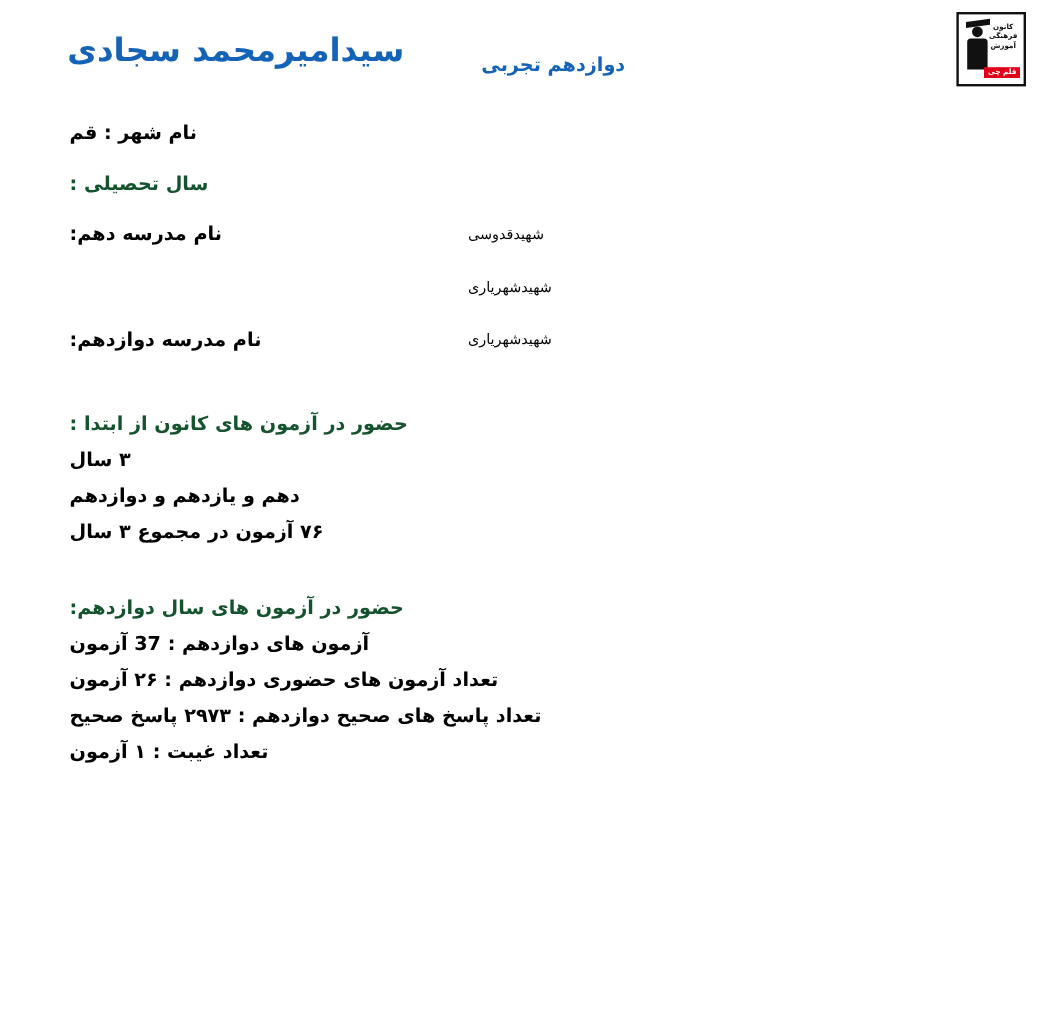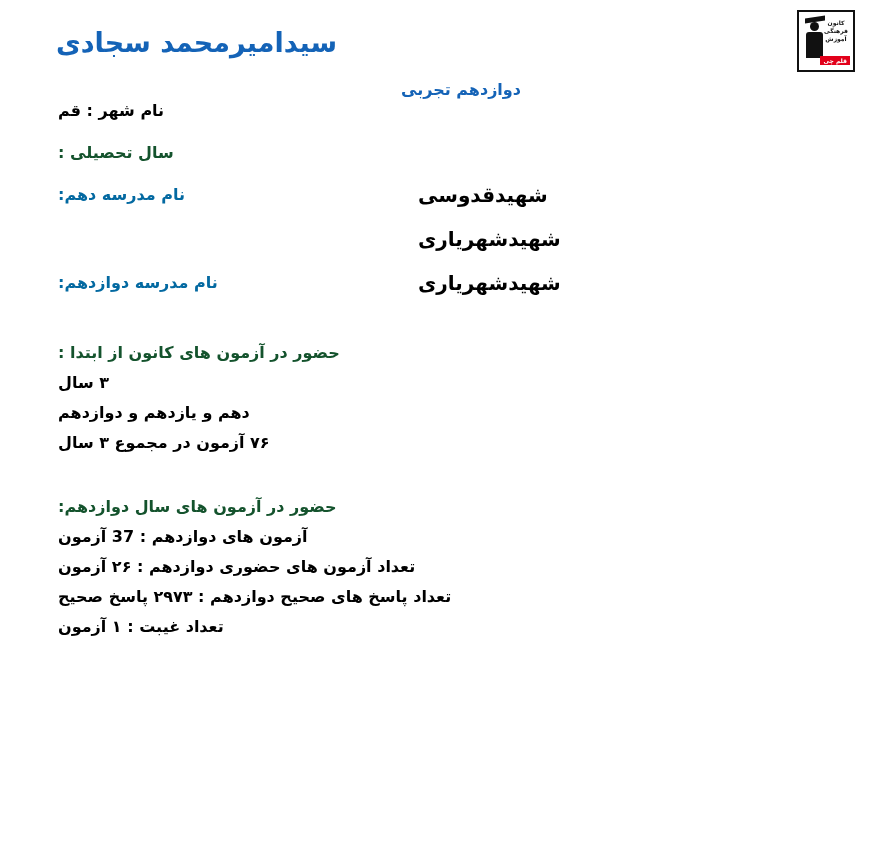--- a/index.html
+++ b/index.html
@@ -108,21 +108,20 @@
     white-space: nowrap;
   }
   .student-grade {
     position: absolute;
     right: 356px;
     top: 20px;
     font-size: 16px;
     font-weight: bold;
     color: #1463b7;
     white-space: nowrap;
-    margin-top: 36px;
   }
 
   
   .content {
     position: absolute;
     top: 96px;
     right: 0;
     left: 0;
     padding-left: 10px;
   }
@@ -141,34 +140,33 @@
   .pair {
     position: relative;
     height: 44px;
   }
   .pair .label {
     position: absolute;
     left: 48px;
     top: 0;
     font-size: 16px;
     font-weight: bold;
-    color: #0369a1;
+    color: #000000;
     line-height: 30px;
     white-space: nowrap;
   }
   .pair .value {
     position: absolute;
     left: 380px;
     top: 0;
-    font-size: 20px;
-    font-weight: bold;
+    font-size: 12px;
+    font-weight: normal;
     color: #000;
     line-height: 30px;
     white-space: nowrap;
-    margin-left: 28px;
   }
   .gap-sm { height: 12px; }
   .gap-md { height: 26px; }
   .gap-lg { height: 34px; }
 </style>
 </head>
 <body>
 
 <div class="logo">
   <div class="logo-inner">

